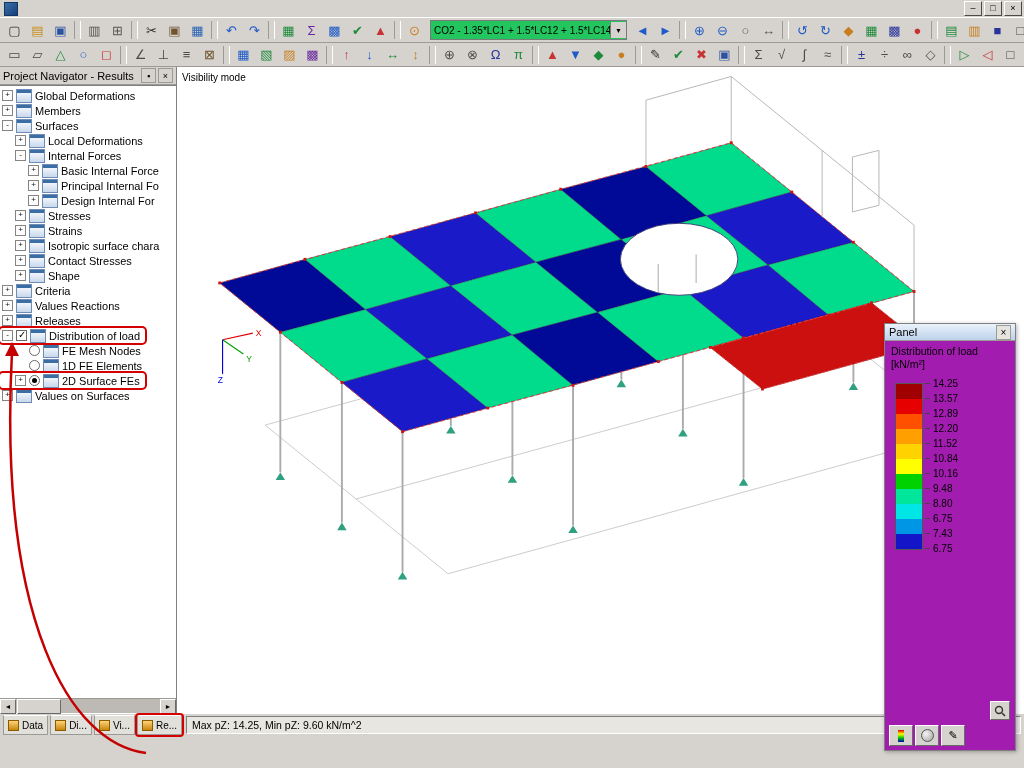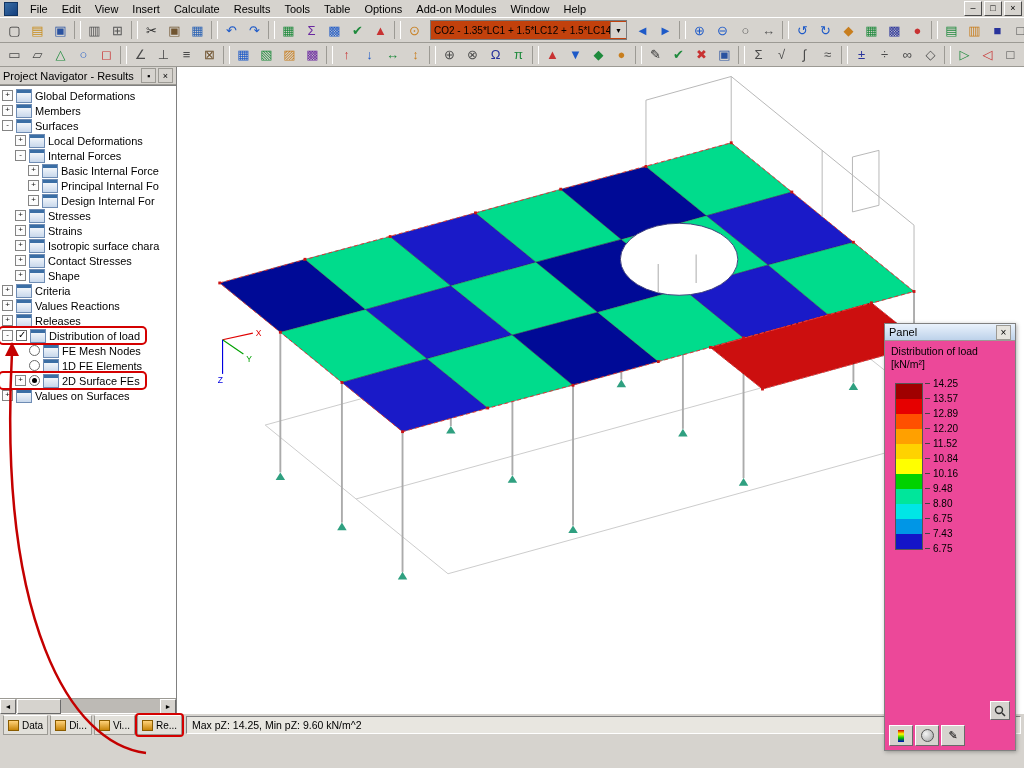--- a/index.html
+++ b/index.html
@@ -13,21 +13,21 @@
   #wincontrols{margin-left:auto;display:flex;gap:2px}
   .winbtn{width:16px;height:13px;border:1px solid;border-color:#FFF #4A4A4A #4A4A4A #FFF;background:#D6D3CE;
           font-size:9px;line-height:1;display:flex;align-items:center;justify-content:center}
   
   .toolbar{height:24px;background:#D6D3CE;border-bottom:1px solid #9C9A94;display:flex;align-items:center;padding:0 3px;overflow:hidden}
   #tb2{height:23px}
   .tbgroup{display:flex;align-items:center}
   .tbtn{width:21px;height:20px;display:flex;align-items:center;justify-content:center;border:1px solid transparent}
   .tbtn.s{width:5px;height:18px;border:none;border-left:1px solid #9C9A94;border-right:1px solid #FFF;margin:0 2px}
   .tglyph{font-size:13px;line-height:1}
-  .combo{width:195px;height:18px;background:#c2410c;border:1px solid #7A7A7A;display:flex;align-items:center;margin:0 4px;flex:none}
+  .combo{width:195px;height:18px;background:#22c55e;border:1px solid #7A7A7A;display:flex;align-items:center;margin:0 4px;flex:none}
   .combo-text{flex:1;font-size:10px;padding:0 3px;white-space:nowrap;overflow:hidden}
   .combo-btn{width:15px;height:16px;background:#D6D3CE;border-left:1px solid #7A7A7A;font-size:7px;
              display:flex;align-items:center;justify-content:center}
   
   #main{display:flex;height:646px}
   #navigator{width:176px;background:#D6D3CE;border-right:1px solid #808080;display:flex;flex-direction:column;flex:none}
   .nav-title{height:17px;display:flex;align-items:center;gap:2px;padding:0 3px;border-bottom:1px solid #9C9A94}
   .nav-title .nt-text{flex:1;white-space:nowrap;overflow:hidden}
   .nav-tbtn{width:13px;height:13px;font-size:9px;display:flex;align-items:center;justify-content:center;
             border:1px solid #9C9A94;background:#D6D3CE;flex:none}
@@ -48,21 +48,21 @@
   .sbtn{width:14px;height:13px;font-size:7px;display:flex;align-items:center;justify-content:center;flex:none;
         border:1px solid;border-color:#FFF #6A6A6A #6A6A6A #FFF;background:#D6D3CE}
   .sthumb{width:42px;height:13px;margin-left:1px;border:1px solid;border-color:#FFF #6A6A6A #6A6A6A #FFF;background:#D6D3CE}
   .nav-hscroll .sbtn:last-child{margin-left:auto}
   
   #viewport{flex:1;position:relative;background:#FFF}
   #scene{position:absolute;left:0;top:0;width:100%;height:100%}
   .overlay{position:absolute;left:5px;top:4px;z-index:3}
   .ovline{font-size:10px;line-height:13px;white-space:nowrap}
   
-  #panel{position:absolute;right:8px;top:256px;width:130px;height:426px;background:#ec4899;border:1px solid #808080;
+  #panel{position:absolute;right:8px;top:256px;width:130px;height:426px;background:#a21caf;border:1px solid #808080;
          box-shadow:1px 1px 4px rgba(0,0,0,.3);z-index:4}
   .panel-title{height:16px;background:linear-gradient(#EAF2FC,#BDD2EA);display:flex;align-items:center;padding:0 4px;
                font-size:11px;border-bottom:1px solid #9C9A94}
   .panel-title .pt-text{flex:1}
   .panel-x{width:13px;height:13px;display:flex;align-items:center;justify-content:center;font-size:10px;
            border:1px solid #9C9A94;background:#E6E4DE}
   .panel-sub{padding:4px 6px 2px;font-size:10.5px;line-height:13px}
   .scale{display:flex;padding:3px 2px 0 10px}
   .scale-colors{display:flex;flex-direction:column;margin-top:7px;border:1px solid #555;height:fit-content}
   .scol{width:26px;height:15px}
@@ -89,35 +89,20 @@
   
   #annot{position:absolute;left:0;top:0;width:220px;height:768px;z-index:9;pointer-events:none}
 </style>
 </head>
 <body>
 
 <div id="app">
 
   <div id="menubar">
     <span id="appicon"></span>
-    <div id="menus">
-
-    <span class="menu-item">File</span>
-        <span class="menu-item">Edit</span>
-        <span class="menu-item">View</span>
-        <span class="menu-item">Insert</span>
-        <span class="menu-item">Calculate</span>
-        <span class="menu-item">Results</span>
-        <span class="menu-item">Tools</span>
-        <span class="menu-item">Table</span>
-        <span class="menu-item">Options</span>
-        <span class="menu-item">Add-on Modules</span>
-        <span class="menu-item">Window</span>
-        <span class="menu-item">Help</span>
-      </div>
     <div id="wincontrols">
 
     <span class="winbtn">–</span>
         <span class="winbtn">□</span>
         <span class="winbtn">×</span>
       </div>
   </div>
 
   <div class="toolbar" id="tb1">
     <div class="tbgroup">
@@ -648,20 +633,21 @@
           <line x1="25" y1="288" x2="47" y2="303" stroke="#00A000"></line>
           <line x1="25" y1="288" x2="25" y2="324" stroke="#0000E0"></line>
           <text x="60" y="284" fill="#E00000" stroke="none">X</text>
           <text x="50" y="311" fill="#00A000" stroke="none">Y</text>
           <text x="20" y="334" fill="#0000E0" stroke="none">Z</text>
         </g>
       </svg>
 
       <div class="overlay">
 
+      <div class="ovline">Visibility mode</div>
         </div>
 
       <div id="panel">
         <div class="panel-title">
           <span class="pt-text">Panel</span>
           <span class="panel-x">×</span>
         </div>
         <div class="panel-sub">
           <div>Distribution of load</div>
           <div>[kN/m²]</div>

